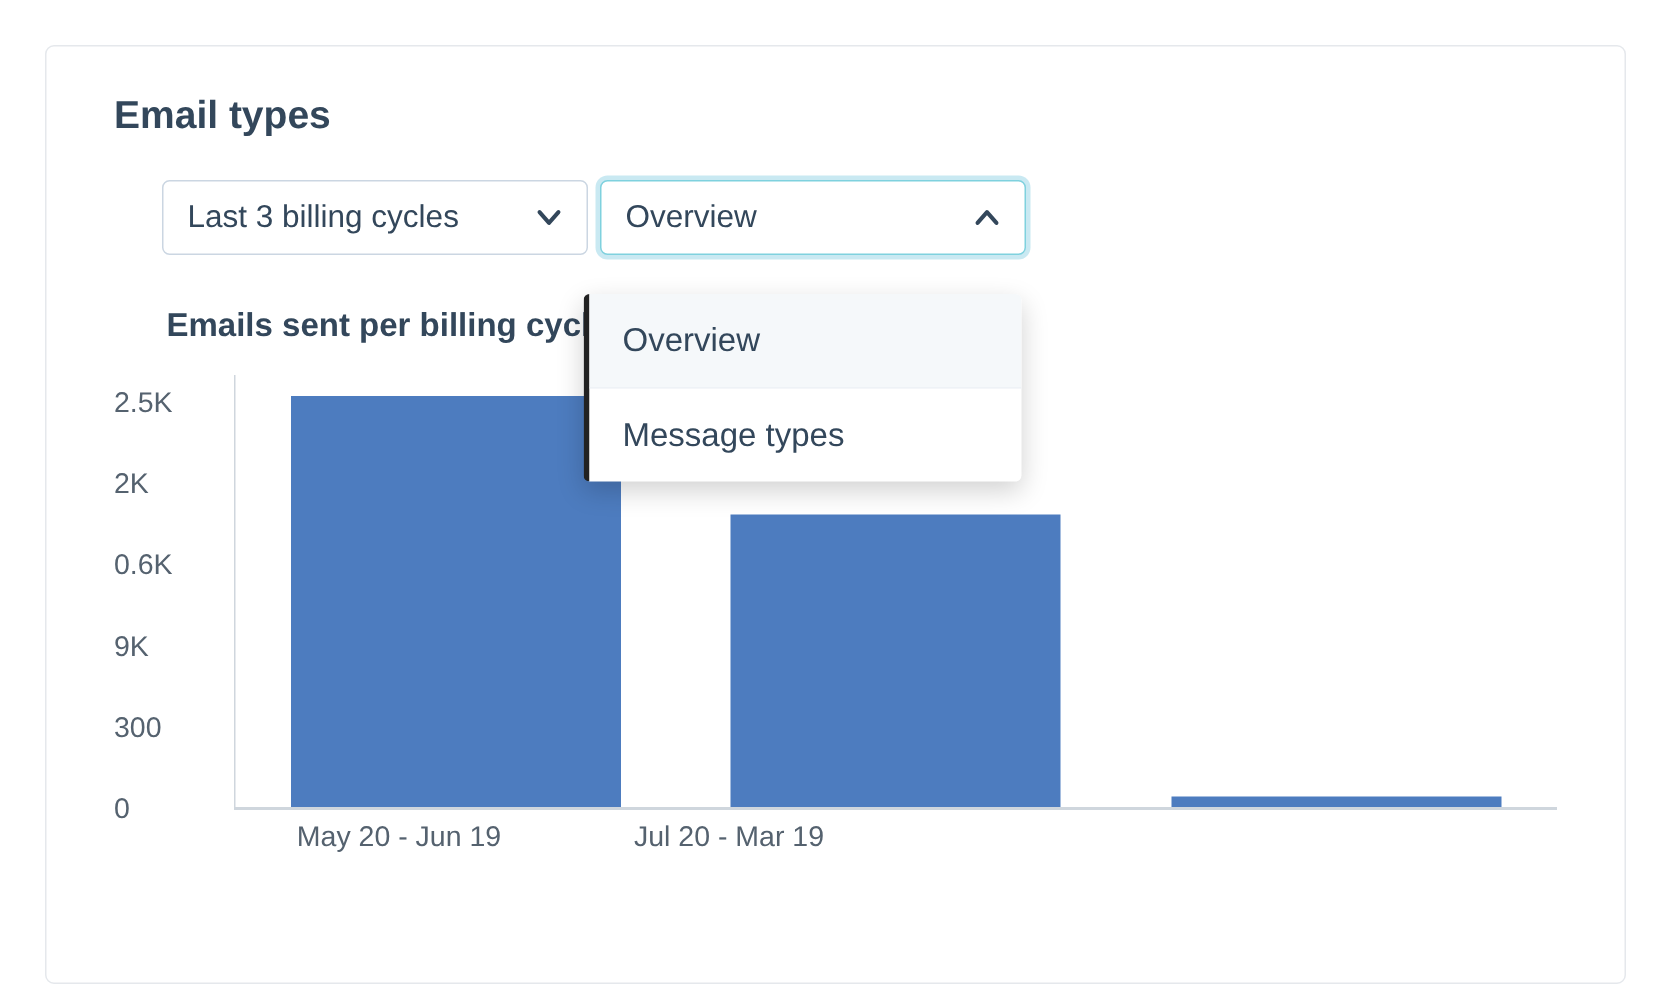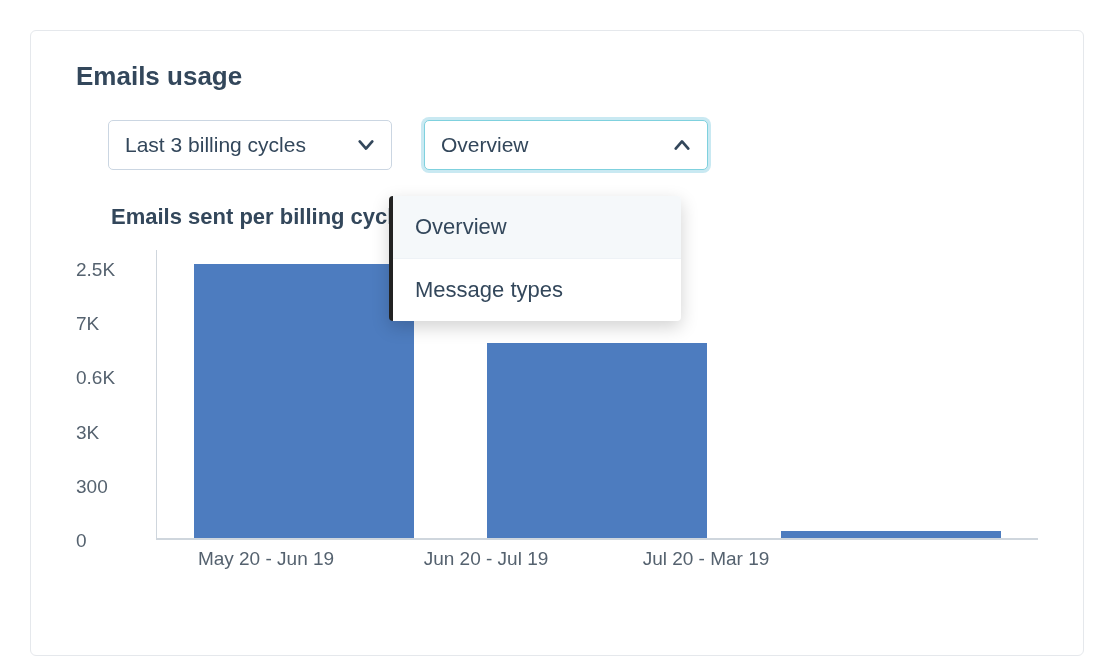--- a/index.html
+++ b/index.html
@@ -25,21 +25,21 @@
     position: relative;
   }
   .page-title {
     font-size: 26px;
     font-weight: 600;
     color: #33475b;
     margin: 0 0 28px 0;
   }
   .controls {
     display: flex;
-    gap: 32px;
+    gap: 8px;
     margin-bottom: 34px;
     padding-left: 32px;
   }
   .select {
     display: flex;
     align-items: center;
     justify-content: space-between;
     border: 1.5px solid #cbd6e2;
     border-radius: 5px;
     background: #fff;
@@ -142,21 +142,21 @@
     width: 220px;
     text-align: center;
   }
 </style>
 </head>
 <body>
 
 <div class="container">
   <div class="card">
 
-    <h2 class="page-title">Emails usage</h2>
+    <h2 class="page-title">Email types</h2>
 
     <div class="controls">
 
       <div class="select">
         <span>Last 3 billing cycles</span>
         <span class="chev">
           <svg width="20" height="20" viewBox="0 0 20 20">
               <path d="M3 6 L10 14 L17 6" fill="none" stroke="#33475b" stroke-width="3" stroke-linecap="round" stroke-linejoin="round"></path>
             </svg>
         </span>
@@ -176,34 +176,33 @@
     <div class="dropdown">
       <div class="dropdown-item active">Overview</div>
       <div class="dropdown-item">Message types</div>
     </div>
 
     <h3 class="chart-title">Emails sent per billing cycle</h3>
 
     <div class="chart-wrap">
       <div class="y-axis" id="y-axis" style="height: 290px;">
           <div class="y-label">2.5K</div>
-          <div class="y-label">7K</div>
+          <div class="y-label">2K</div>
           <div class="y-label">0.6K</div>
-          <div class="y-label">3K</div>
+          <div class="y-label">9K</div>
           <div class="y-label">300</div>
           <div class="y-label">0</div>
         </div>
       <div class="plot" id="plot">
           <div class="bar" style="height: 274.182px;"></div>
           <div class="bar" style="height: 195.091px;"></div>
           <div class="bar" style="height: 7.38182px;"></div>
         </div>
     </div>
     <div class="x-axis">
       <div class="x-label-row" id="x-axis-labels">
           <div class="x-label">May 20 - Jun 19</div>
-          <div class="x-label">Jun 20 - Jul 19</div>
           <div class="x-label">Jul 20 - Mar 19</div>
         </div>
     </div>
 
   </div>
 </div>
 
 </body></html>

